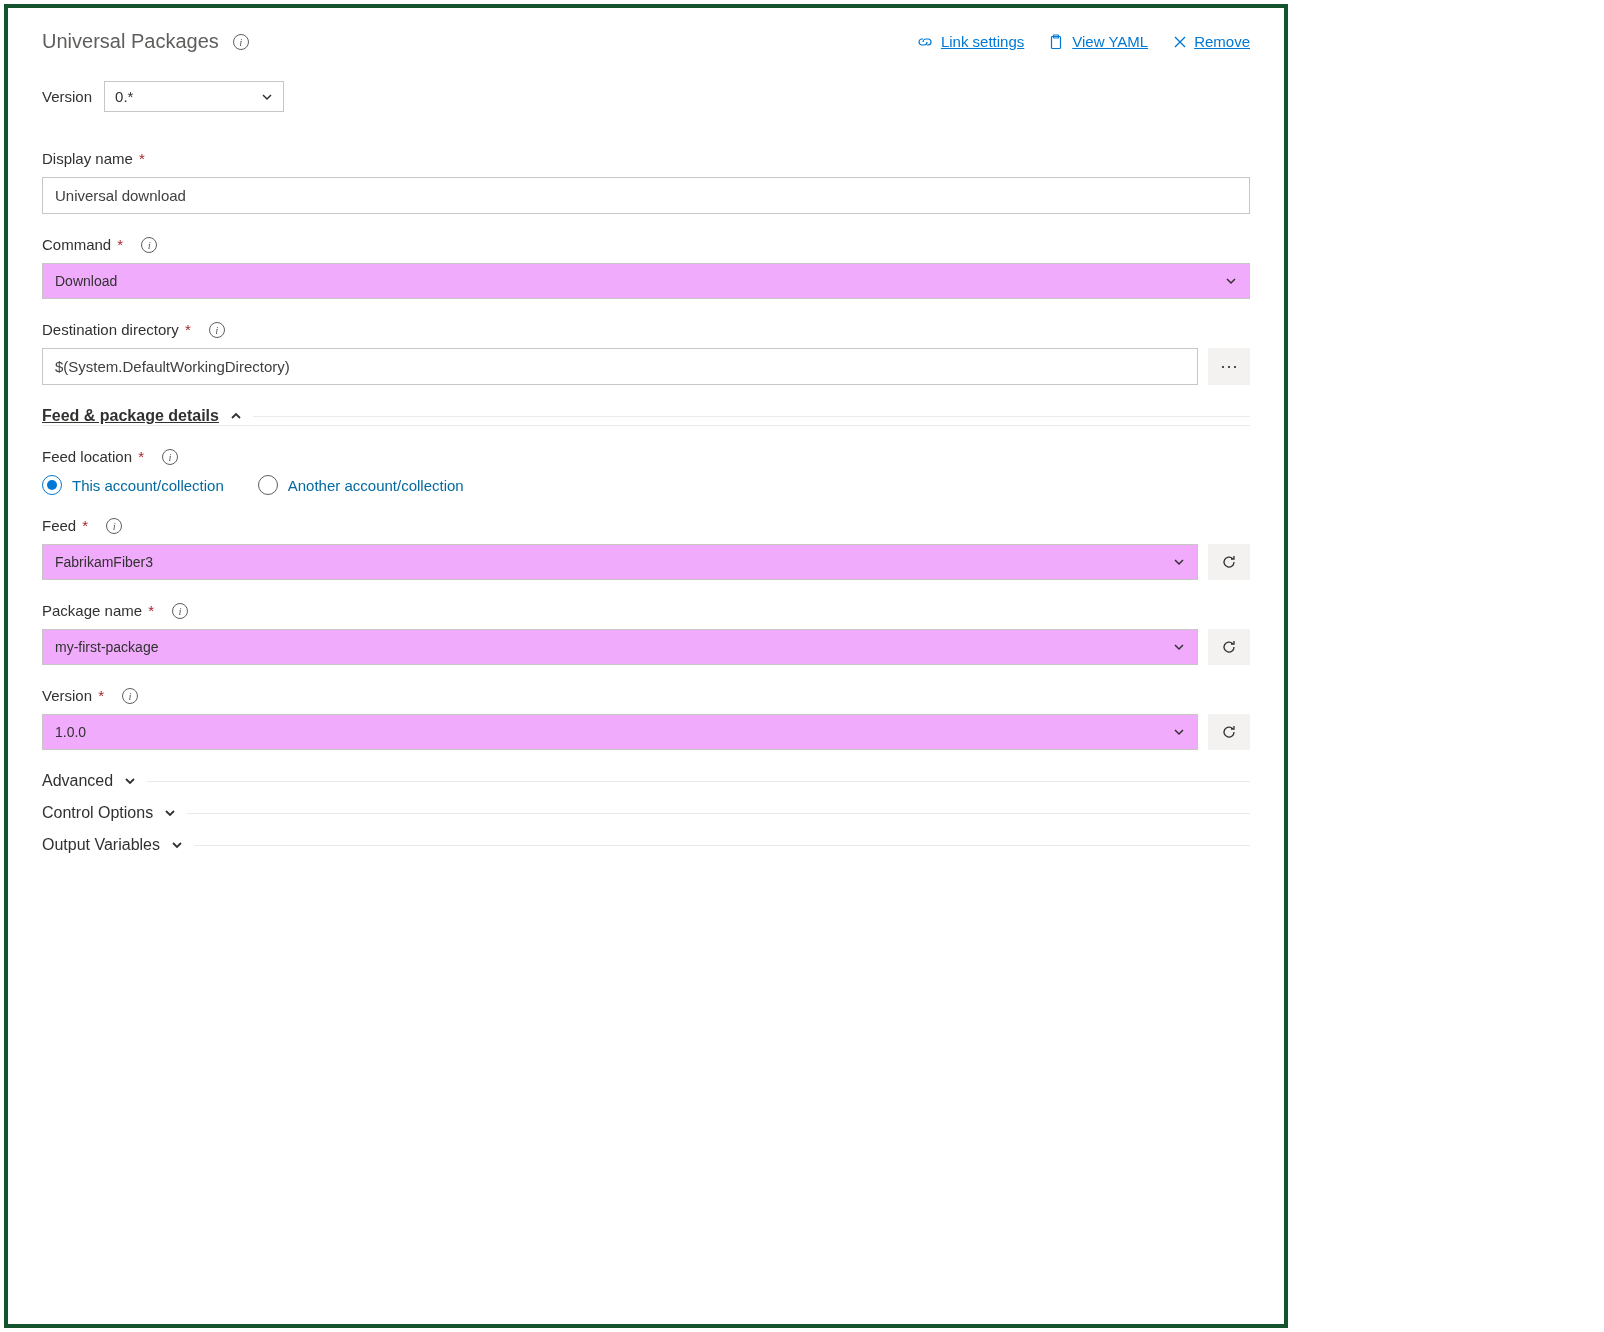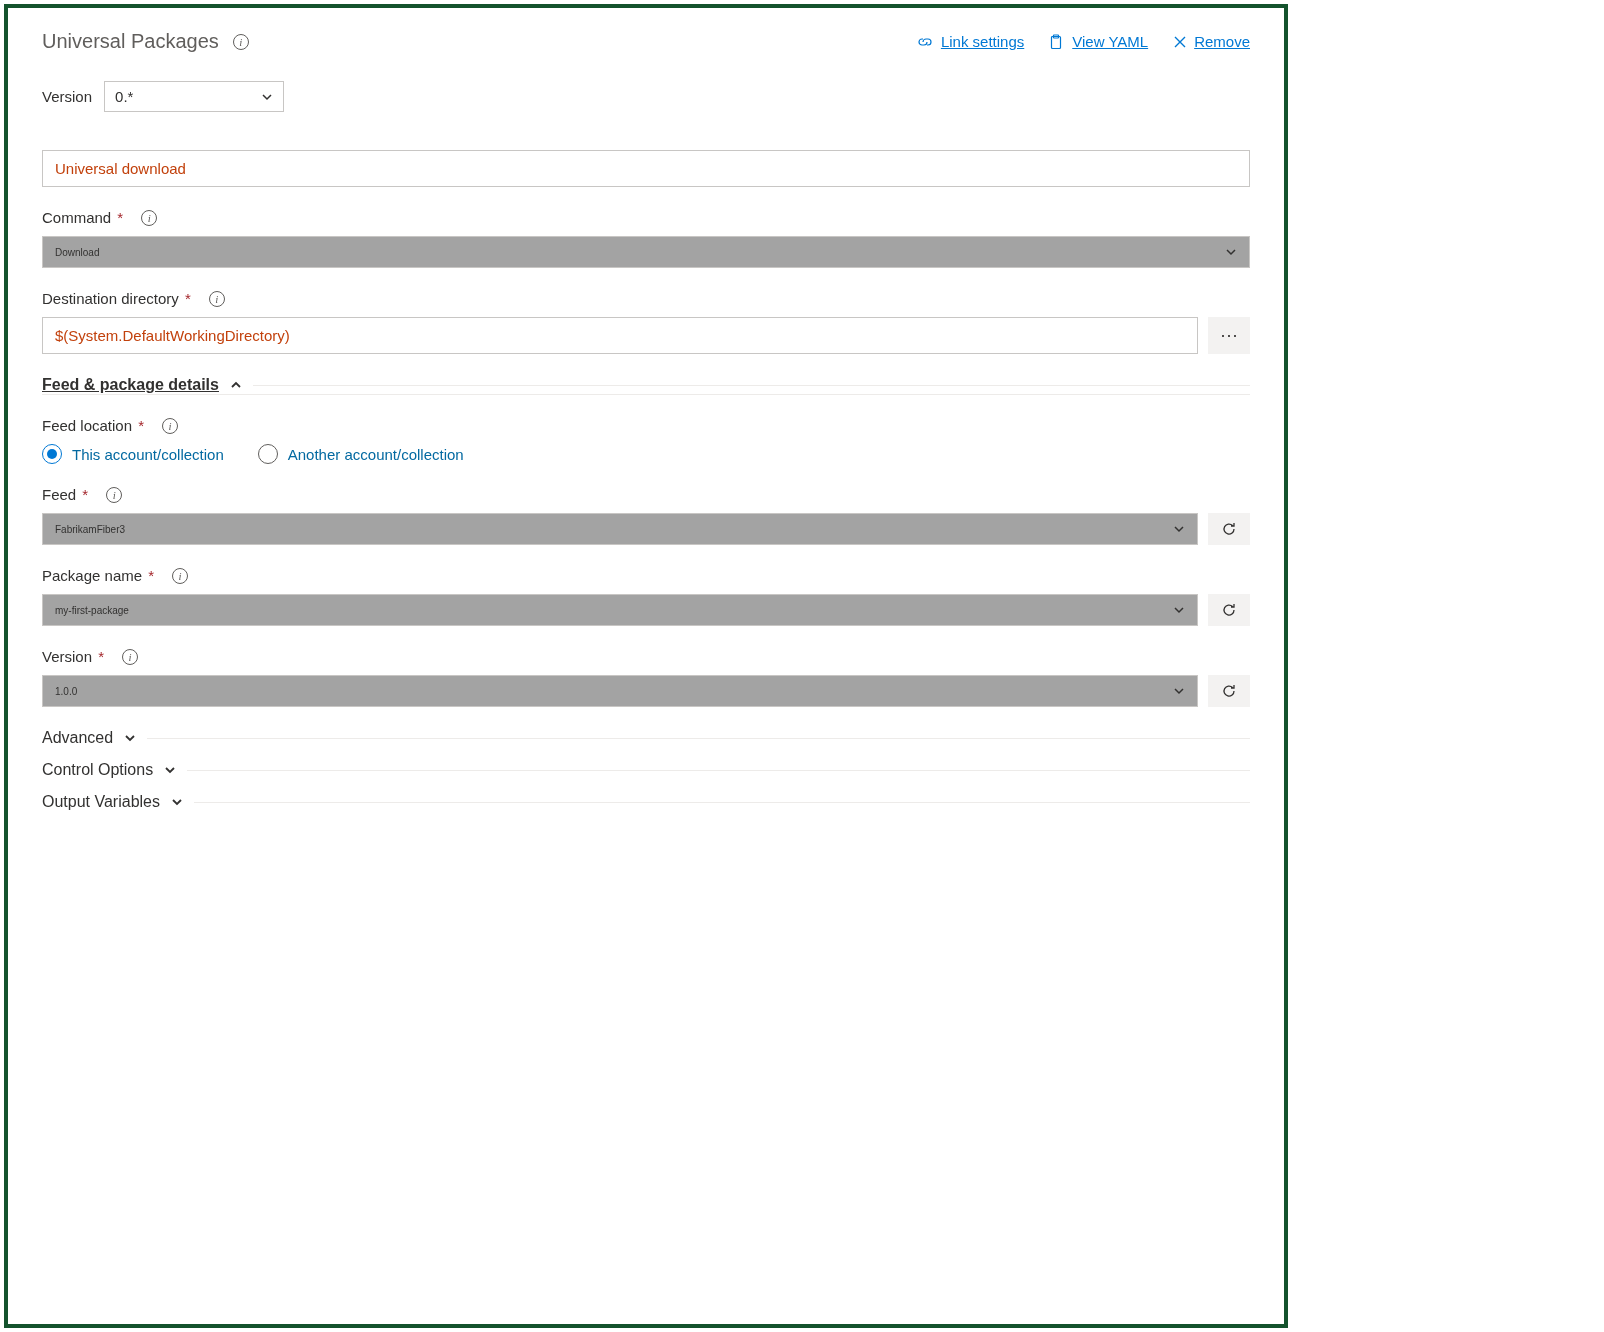--- a/index.html
+++ b/index.html
@@ -84,33 +84,33 @@
       font-size: 15px;
       color: #323130;
     }
     .required { color: #a4262c; margin-left: 2px; }
     .text-input {
       width: 100%;
       border: 1px solid #c8c6c4;
       padding: 9px 12px;
       font-size: 15px;
       font-family: inherit;
-      color: #c2410c;
+      color: #404040;
       outline: none;
     }
     .select-input {
       width: 100%;
       border: 1px solid #c8c6c4;
       padding: 9px 12px;
-      font-size: 10px;
+      font-size: 14px;
       display: flex;
       justify-content: space-between;
       align-items: center;
       cursor: pointer;
-      background: #a3a3a3;
+      background: #f0abfc;
     }
     .input-row { display: flex; align-items: stretch; gap: 10px; }
     .input-row .text-input, .input-row .select-input { flex: 1; }
     .side-btn {
       width: 42px;
       border: none;
       background: #f3f2f1;
       display: flex;
       align-items: center;
       justify-content: center;
@@ -214,20 +214,23 @@
     <span class="version-label">Version</span>
     <div class="version-select">
       <span>0.*</span>
       <svg class="chevron" viewBox="0 0 12 12">
           <path d="M2 4l4 4 4-4"></path>
         </svg>
     </div>
   </div>
 
   <div class="field">
+    <div class="field-label">
+      <span><span>Display name</span><span class="required"> *</span></span>
+    </div>
     <input class="text-input" value="Universal download" style="">
   </div>
 
   <div class="field">
     <div class="field-label">
       <span><span>Command</span><span class="required"> *</span></span>
       <span class="info-icon">i</span>
     </div>
     <div class="select-input">
       <span>Download</span>

